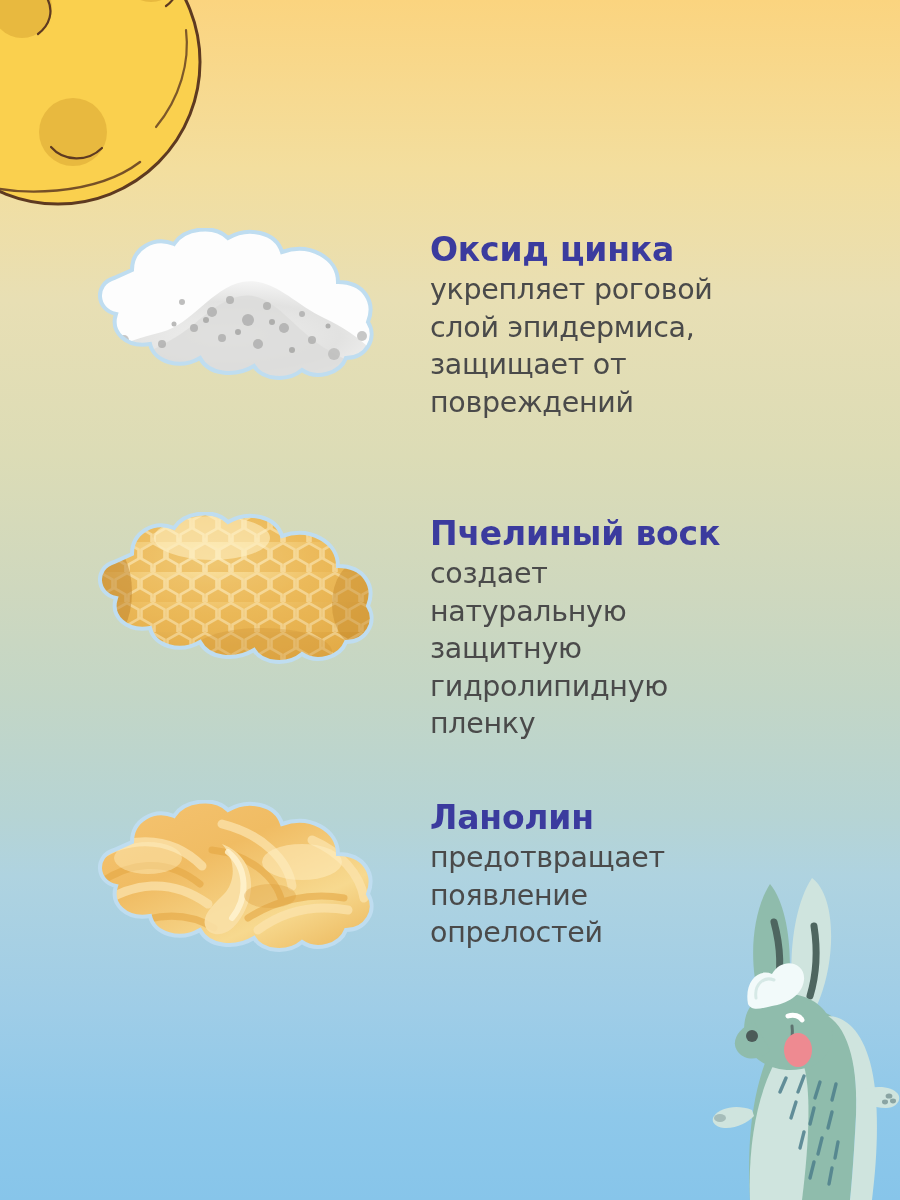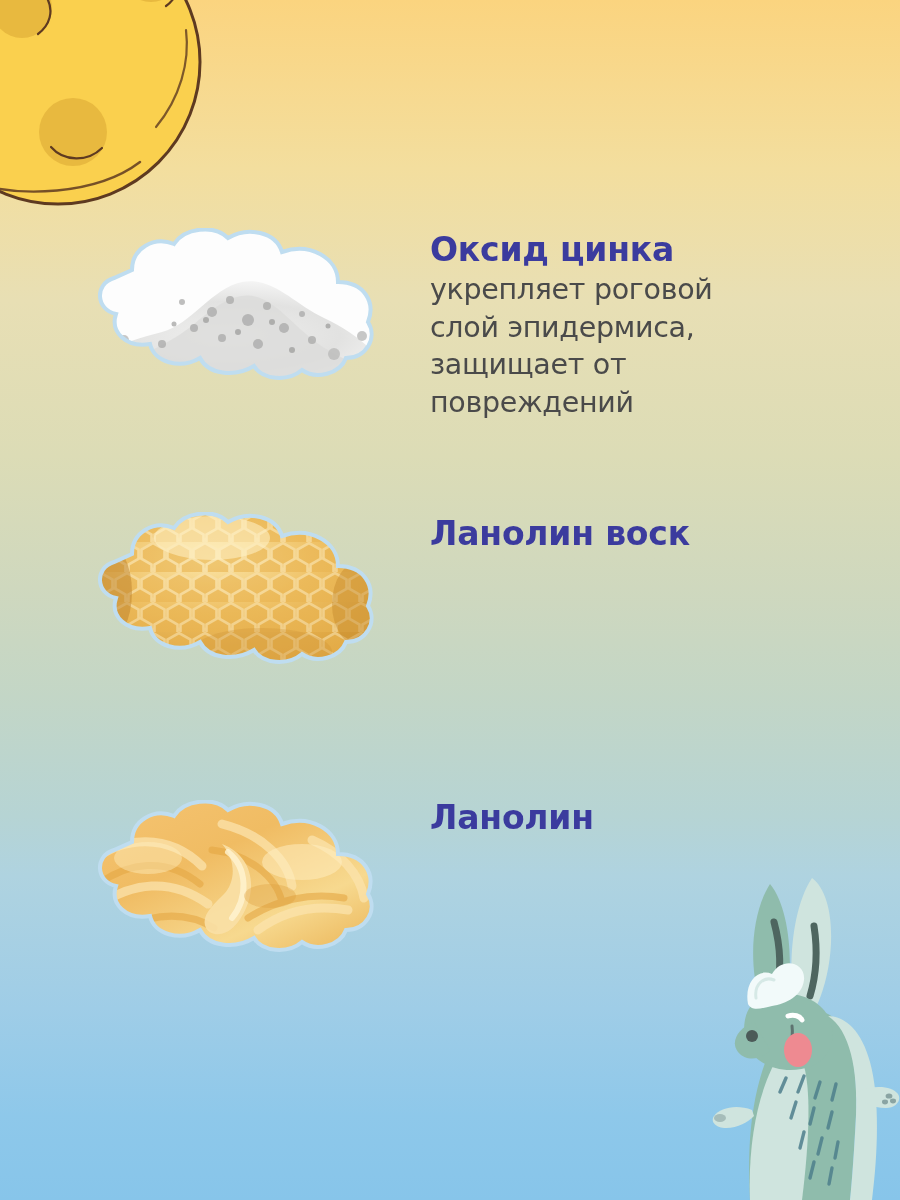--- a/index.html
+++ b/index.html
@@ -210,21 +210,22 @@
         </g>
         <path d="M70 42 C70 20 92 8 112 16 C122 0 152 -4 166 10
                  C186 -2 214 4 220 24 C248 14 276 30 276 54
                  C302 54 314 74 306 94 C316 110 304 130 284 130
                  C278 146 254 152 240 142 C226 154 200 152 192 138
                  C172 150 146 146 138 130 C118 142 92 134 88 116
                  C64 120 48 104 54 86 C34 82 32 56 52 50 Z" fill="none" stroke="#BFDDF0" stroke-width="4"></path>
       </svg>
     </div>
     <div class="copy">
-      <p class="title">Ланолин воск</p>
+      <p class="title">Пчелиный воск</p>
+      <p class="desc">создает натуральную защитную гидролипидную пленку</p>
     </div>
   </div>
 
   <div class="row row-3">
     <div class="cloud">
       <svg width="330" height="155" viewBox="0 0 330 155">
         <defs>
           <clipPath id="clipC">
             <path d="M70 42 C70 20 92 8 112 16 C122 0 152 -4 166 10
                      C186 -2 214 4 220 24 C248 14 276 30 276 54
@@ -265,20 +266,21 @@
         <path d="M70 42 C70 20 92 8 112 16 C122 0 152 -4 166 10
                  C186 -2 214 4 220 24 C248 14 276 30 276 54
                  C302 54 314 74 306 94 C316 110 304 130 284 130
                  C278 146 254 152 240 142 C226 154 200 152 192 138
                  C172 150 146 146 138 130 C118 142 92 134 88 116
                  C64 120 48 104 54 86 C34 82 32 56 52 50 Z" fill="none" stroke="#BFDDF0" stroke-width="4"></path>
       </svg>
     </div>
     <div class="copy">
       <p class="title">Ланолин</p>
+      <p class="desc">предотвращает появление опрелостей</p>
     </div>
   </div>
 
   <div class="bunny">
     <svg width="220" height="330" viewBox="0 0 220 330">
 
       <path d="M126 8 C150 26 150 86 134 128 C126 150 112 150 108 130
                C102 96 106 38 126 8 Z" fill="#CFE4DE"></path>
 
       <path d="M84 14 C104 38 108 96 100 132 C96 152 80 152 74 132

